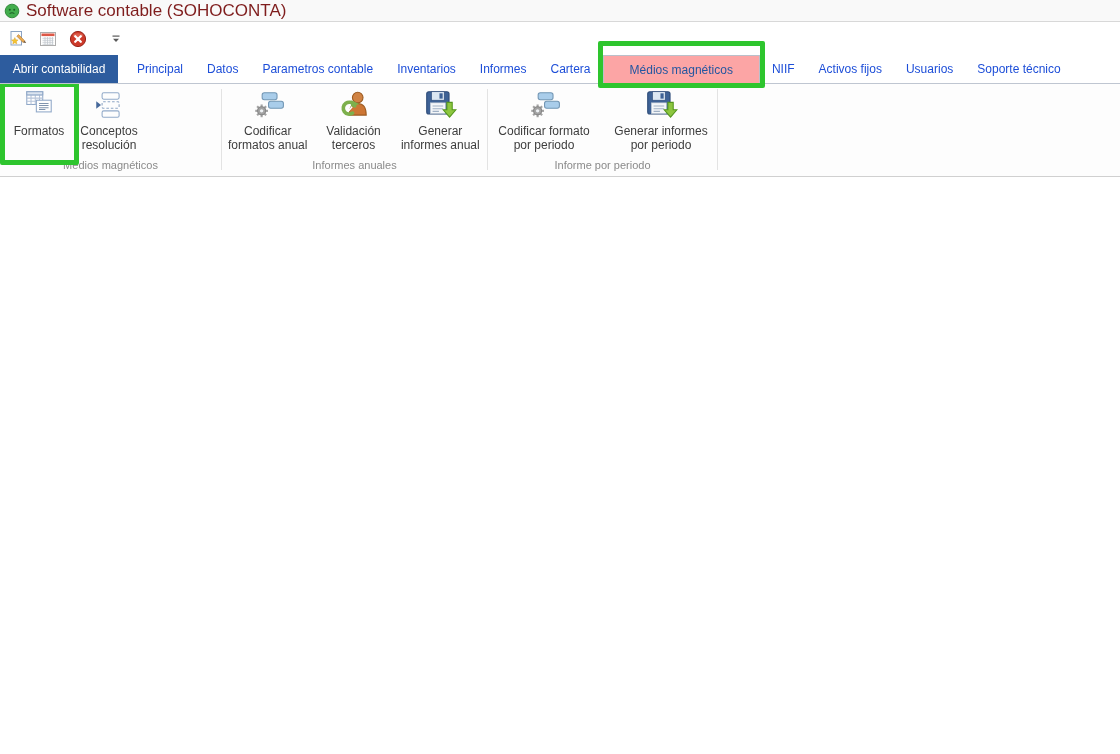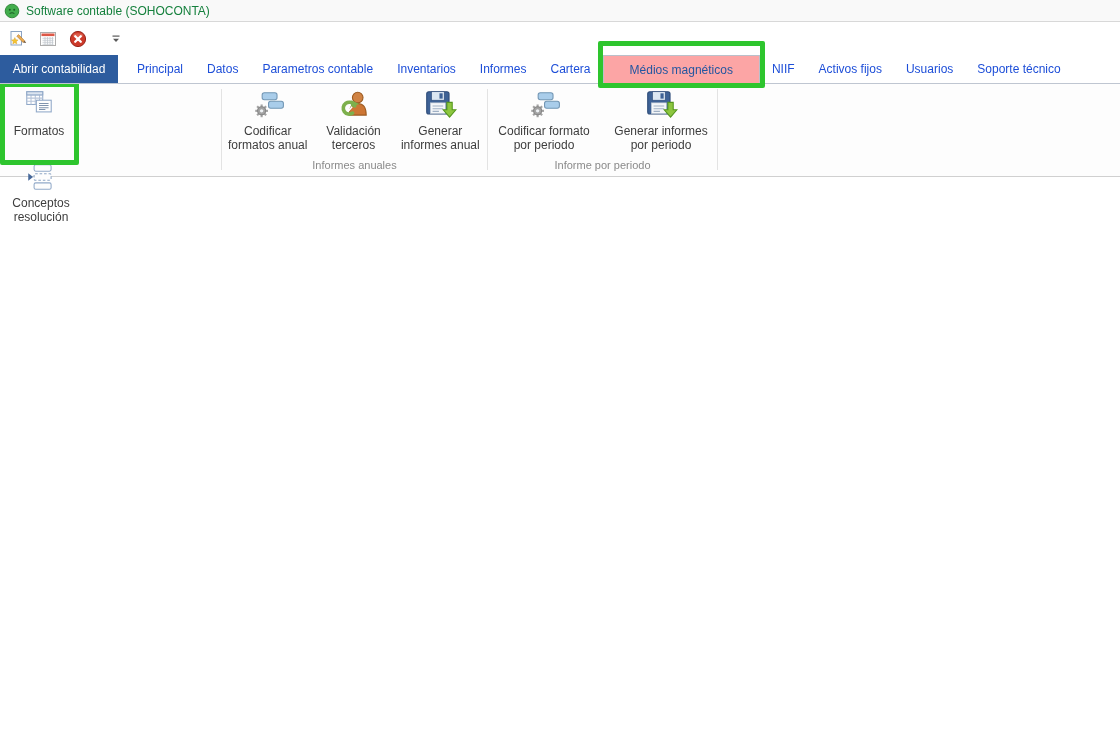--- a/index.html
+++ b/index.html
@@ -3,21 +3,21 @@
 <meta charset="utf-8">
 <style>
   * { box-sizing: border-box; margin: 0; padding: 0; }
   html,body { background:#fff; }
   body { font-family: "Liberation Sans", "DejaVu Sans", sans-serif; }
   .screen { position:relative; width:1120px; height:754px; background:#fff; overflow:hidden; }
 
   
   .titlebar { height:22px; background:#f9f9f9; border-bottom:1px solid #d8d8d8;
               display:flex; align-items:center; gap:6px; padding-left:4px; }
-  .title-text { font-size:12px; color:#15803d;text-align:right; }
+  .title-text { font-size:17px; color:#7f1d1d;text-align:right; }
 
   
   .qat { height:33px; background:#fff; display:flex; align-items:center; gap:8px; padding-left:7px; }
   .qat-btn { background:none; border:none; width:22px; height:22px; display:flex;
              align-items:center; justify-content:center; cursor:pointer; padding:0; }
   .qat-more { margin-left:8px; }
 
   
   .tabrow { height:29px; display:flex; align-items:stretch; background:#fff;
             border-bottom:1px solid #bfc6d1; position:relative; z-index:3; }
@@ -34,21 +34,21 @@
                    border-radius:2px; pointer-events:none; z-index:50; }
   .hl-tab { left:-6px; right:-6px; top:-15px; bottom:-4px; }
   .hl-btn { left:-5px; right:-6px; top:-4px; height:83px; }
 
   
   .ribbon { height:93px; background:#fdfdfd; border-bottom:1px solid #d0d0d0;
             display:flex; align-items:stretch; position:relative; z-index:2; }
   .group { display:flex; flex-direction:column; }
   .g1 { width:221px; } .g2 { width:265px; } .g3 { width:229px; }
   .group-buttons { flex:1; display:flex; align-items:flex-start; padding-top:2px; }
-  .g1 .group-buttons { justify-content:flex-start; padding-left:5px;flex-direction:column; }
+  .g1 .group-buttons { justify-content:flex-start; padding-left:5px; }
   .g2 .group-buttons, .g3 .group-buttons { justify-content:space-between; gap:2px; }
   .group-label { height:17px; text-align:center; font-size:11px; color:#8a8a8a; }
   .separator { width:1px; background:#e3e3e3; margin:5px 0 6px; }
   .big-btn { position:relative; background:none; border:none; display:flex; flex-direction:column;
              align-items:center; padding:2px 3px 0; height:72px; cursor:pointer; font-family:inherit; }
   .icon32 { width:34px; height:34px; display:block; }
   .btn-label { font-size:12px; line-height:14px; color:#3d3d3d; text-align:center; margin-top:2px; }
   .w64 { width:68px; } .w70 { width:72px; } .w92 { width:96px; } .w78 { width:80px; }
   .w94 { width:98px; } .w110 { width:112px; }
 
@@ -153,20 +153,21 @@
             <svg width="34" height="34" viewBox="0 0 32 32">
               <rect x="9.5" y="4.5" width="16" height="6" rx="1.5" fill="#fdfdfd" stroke="#92aac9"></rect>
               <rect x="9.5" y="13" width="16" height="6" rx="1" fill="#fdfdfd" stroke="#8fa6c5" stroke-dasharray="2.4 1.8"></rect>
               <rect x="9.5" y="21.5" width="16" height="6" rx="1.5" fill="#fdfdfd" stroke="#92aac9"></rect>
               <path d="M4 12.5 L8.5 16 L4 19.5 Z" fill="#46689a"></path>
             </svg>
           </span>
           <span class="btn-label">Conceptos resolución</span>
         </button>
       </div>
+      <div class="group-label">Medios magnéticos</div>
     </section>
 
     <div class="separator"></div>
 
     <section class="group g2">
       <div class="group-buttons">
         <button class="big-btn w92">
           <span class="icon32">
             <svg width="34" height="34" viewBox="0 0 32 32">
               <rect x="10.5" y="4.5" width="14" height="6.5" rx="2" fill="#a9cdea" stroke="#7296b4"></rect>

